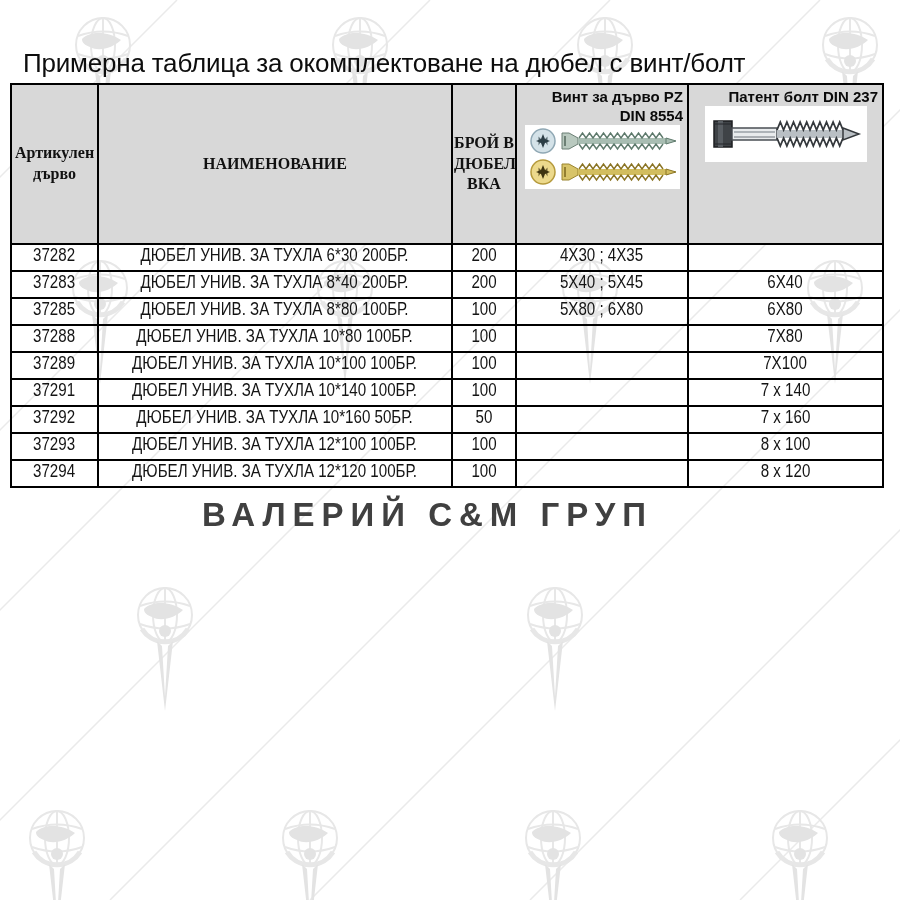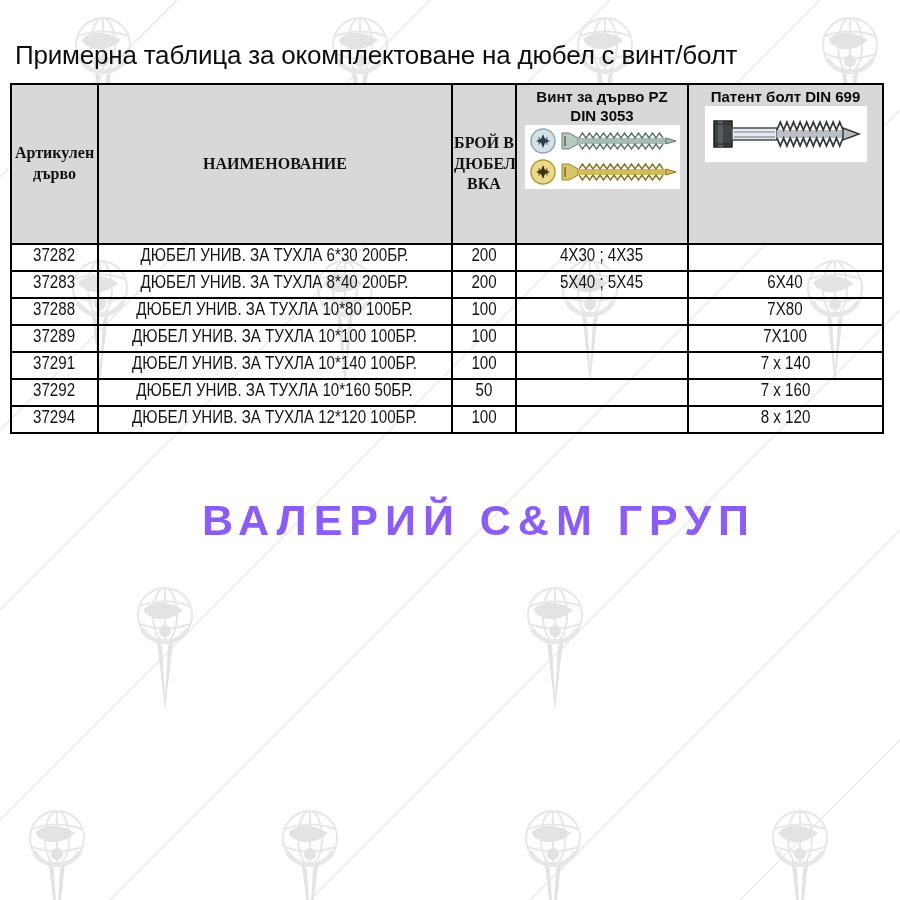--- a/index.html
+++ b/index.html
@@ -6,45 +6,45 @@
   body {
     width:900px; height:900px; position:relative; overflow:hidden;
     background:#ffffff;
     font-family:"Liberation Sans", sans-serif;
   }
   
   .wm-layer { position:absolute; left:0; top:0; width:900px; height:900px; z-index:0; }
   .wm-text {
     position:absolute; left:202px; top:496px; z-index:0;
     font-family:"Liberation Sans", sans-serif;
-    font-size:43px; font-weight:bold; letter-spacing:7px;
-    color:#8b5cf6; white-space:nowrap;
+    font-size:33px; font-weight:bold; letter-spacing:7px;
+    color:#404040; white-space:nowrap;
   }
   
   .title {
-    position:absolute; left:15px; top:40px; margin:0; z-index:2;
+    position:absolute; left:15px; top:40px; margin:8px; z-index:2;
     font-size:26px; font-weight:normal; color:#0d0d0d;
     font-family:"Liberation Sans", sans-serif; letter-spacing:-0.2px;
     white-space:nowrap;
   }
   
   table.main {
     position:absolute; left:10px; top:83px; z-index:1;
     width:872px; border-collapse:collapse; table-layout:fixed;
   }
   table.main th, table.main td { border:2px solid #000; overflow:hidden; }
   thead tr { height:160px; }
   thead th { background:#d8d8d8; }
   th.serif {
     font-family:"Liberation Serif", serif; font-weight:bold; font-size:16px;
     text-align:center; vertical-align:middle; line-height:1.3; color:#111;
   }
   th.sans {
     font-family:"Liberation Sans", sans-serif; font-weight:bold; font-size:15px;
-    text-align:center; vertical-align:top; padding:2px 4px; line-height:19px; color:#0a0a0a;
+    text-align:right; vertical-align:top; padding:2px 4px; line-height:19px; color:#0a0a0a;
   }
   th.sans svg.hdr-img { display:block; margin:0 auto; background:#ffffff; }
   svg.screws { margin-top:22px; }
   svg.bolt   { margin-top:46px; }
   tbody tr { height:27px; }
   tbody td {
     vertical-align:bottom; text-align:center; background:transparent;
     font-size:18px; color:#141414; padding:0 2px 6px 2px; line-height:1;
   }
   .cnd { display:inline-block; transform:scaleX(0.84); transform-origin:50% 100%; white-space:nowrap; }
@@ -113,21 +113,21 @@
     <tr>
       <th class="serif">Артикулен дърво</th>
       <th class="serif">НАИМЕНОВАНИЕ</th>
       <th class="serif">
         <div>БРОЙ В</div>
         <div>ДЮБЕЛ</div>
         <div>ВКА</div>
       </th>
       <th class="sans">
         <div>Винт за дърво PZ</div>
-        <div>DIN 3053</div>
+        <div>DIN 8554</div>
 
         <svg class="hdr-img screws" width="155" height="64" viewBox="0 0 155 64">
           <rect x="0" y="0" width="155" height="64" fill="#ffffff"></rect>
 
           <g>
             <circle cx="18" cy="16" r="12" fill="#d4e2e8" stroke="#90a8b4" stroke-width="1.5"></circle>
             <g transform="translate(18,16)">
               <path d="M0,-7 L2,-2 L7,0 L2,2 L0,7 L-2,2 L-7,0 L-2,-2 Z" fill="#2c3e46"></path>
               <path d="M-4.5,-4.5 L-1,-1 L-4.5,4.5 Z M4.5,-4.5 L1,-1 L4.5,4.5 Z" fill="#2c3e46" opacity="0.7"></path>
             </g>
@@ -154,21 +154,21 @@
             <polygon points="37,39 44,39 53,44 53,50 44,55 37,55" fill="#d8c469" stroke="#9a842e" stroke-width="1"></polygon>
             <line x1="40" y1="42" x2="40" y2="52" stroke="#7d691f" stroke-width="1.5"></line>
             <rect x="53" y="44" width="88" height="6" fill="#d2bd5e" stroke="none"></rect>
             <path d="M54,44 L57.5,39 L61,44 L64.5,39 L68,44 L71.5,39 L75,44 L78.5,39 L82,44 L85.5,39 L89,44 L92.5,39 L96,44 L99.5,39 L103,44 L106.5,39 L110,44 L113.5,39 L117,44 L120.5,39 L124,44 L127.5,39 L131,44 L134.5,39 L138,44" fill="none" stroke="#8a7424" stroke-width="1.4"></path>
             <path d="M54,50 L57.5,55 L61,50 L64.5,55 L68,50 L71.5,55 L75,50 L78.5,55 L82,50 L85.5,55 L89,50 L92.5,55 L96,50 L99.5,55 L103,50 L106.5,55 L110,50 L113.5,55 L117,50 L120.5,55 L124,50 L127.5,55 L131,50 L134.5,55 L138,50" fill="none" stroke="#8a7424" stroke-width="1.4"></path>
             <polygon points="141,44 151,47 141,50" fill="#d2bd5e" stroke="#8a7424" stroke-width="1"></polygon>
           </g>
         </svg>
       </th>
       <th class="sans">
-        <div>Патент болт DIN 699</div>
+        <div>Патент болт DIN 237</div>
 
         <svg class="hdr-img bolt" width="162" height="56" viewBox="0 0 162 56">
           <rect x="0" y="0" width="162" height="56" fill="#ffffff"></rect>
           <g>
 
             <polygon points="9,15 27,15 27,41 9,41" fill="#3f4347" stroke="#1c1e20" stroke-width="1.5"></polygon>
             <rect x="13" y="15" width="5" height="26" fill="#585d62"></rect>
             <path d="M9,18 L27,18 M9,38 L27,38" stroke="#24272a" stroke-width="1"></path>
 
             <rect x="27" y="22" width="45" height="12" fill="#e8ebed" stroke="#4a4f54" stroke-width="1.5"></rect>
@@ -193,20 +193,27 @@
     <td><span class="cnd"></span></td>
   </tr>
       <tr>
     <td><span class="cnd">37283</span></td>
     <td><span class="cnd">ДЮБЕЛ УНИВ. ЗА ТУХЛА 8*40 200БР.</span></td>
     <td><span class="cnd">200</span></td>
     <td><span class="cnd">5X40 ; 5X45</span></td>
     <td><span class="cnd">6X40</span></td>
   </tr>
       <tr>
+    <td><span class="cnd">37285</span></td>
+    <td><span class="cnd">ДЮБЕЛ УНИВ. ЗА ТУХЛА 8*80 100БР.</span></td>
+    <td><span class="cnd">100</span></td>
+    <td><span class="cnd">5X80 ; 6X80</span></td>
+    <td><span class="cnd">6X80</span></td>
+  </tr>
+      <tr>
     <td><span class="cnd">37288</span></td>
     <td><span class="cnd">ДЮБЕЛ УНИВ. ЗА ТУХЛА 10*80 100БР.</span></td>
     <td><span class="cnd">100</span></td>
     <td><span class="cnd"></span></td>
     <td><span class="cnd">7X80</span></td>
   </tr>
       <tr>
     <td><span class="cnd">37289</span></td>
     <td><span class="cnd">ДЮБЕЛ УНИВ. ЗА ТУХЛА 10*100 100БР.</span></td>
     <td><span class="cnd">100</span></td>
@@ -221,20 +228,27 @@
     <td><span class="cnd">7 x 140</span></td>
   </tr>
       <tr>
     <td><span class="cnd">37292</span></td>
     <td><span class="cnd">ДЮБЕЛ УНИВ. ЗА ТУХЛА 10*160 50БР.</span></td>
     <td><span class="cnd">50</span></td>
     <td><span class="cnd"></span></td>
     <td><span class="cnd">7 x 160</span></td>
   </tr>
       <tr>
+    <td><span class="cnd">37293</span></td>
+    <td><span class="cnd">ДЮБЕЛ УНИВ. ЗА ТУХЛА 12*100 100БР.</span></td>
+    <td><span class="cnd">100</span></td>
+    <td><span class="cnd"></span></td>
+    <td><span class="cnd">8 x 100</span></td>
+  </tr>
+      <tr>
     <td><span class="cnd">37294</span></td>
     <td><span class="cnd">ДЮБЕЛ УНИВ. ЗА ТУХЛА 12*120 100БР.</span></td>
     <td><span class="cnd">100</span></td>
     <td><span class="cnd"></span></td>
     <td><span class="cnd">8 x 120</span></td>
   </tr>
     </tbody>
 </table>
 
 </body></html>

